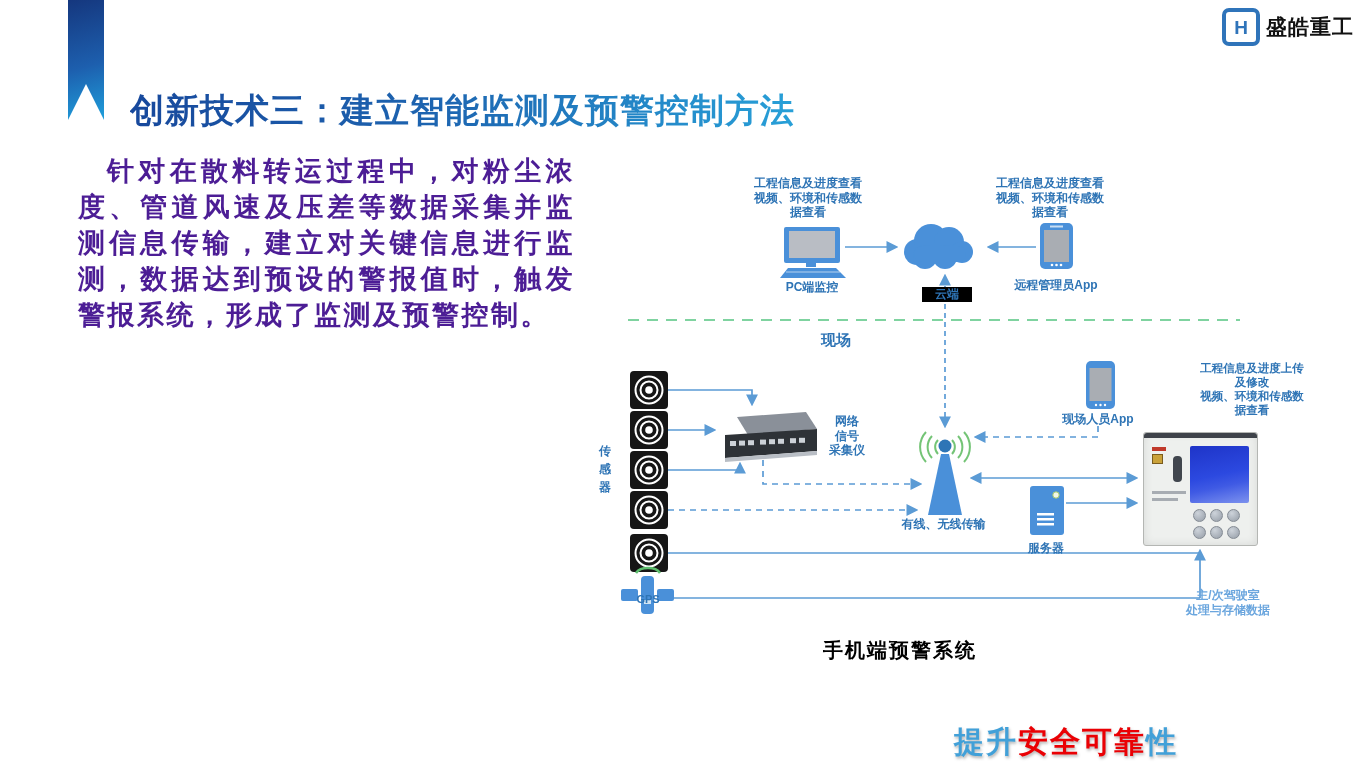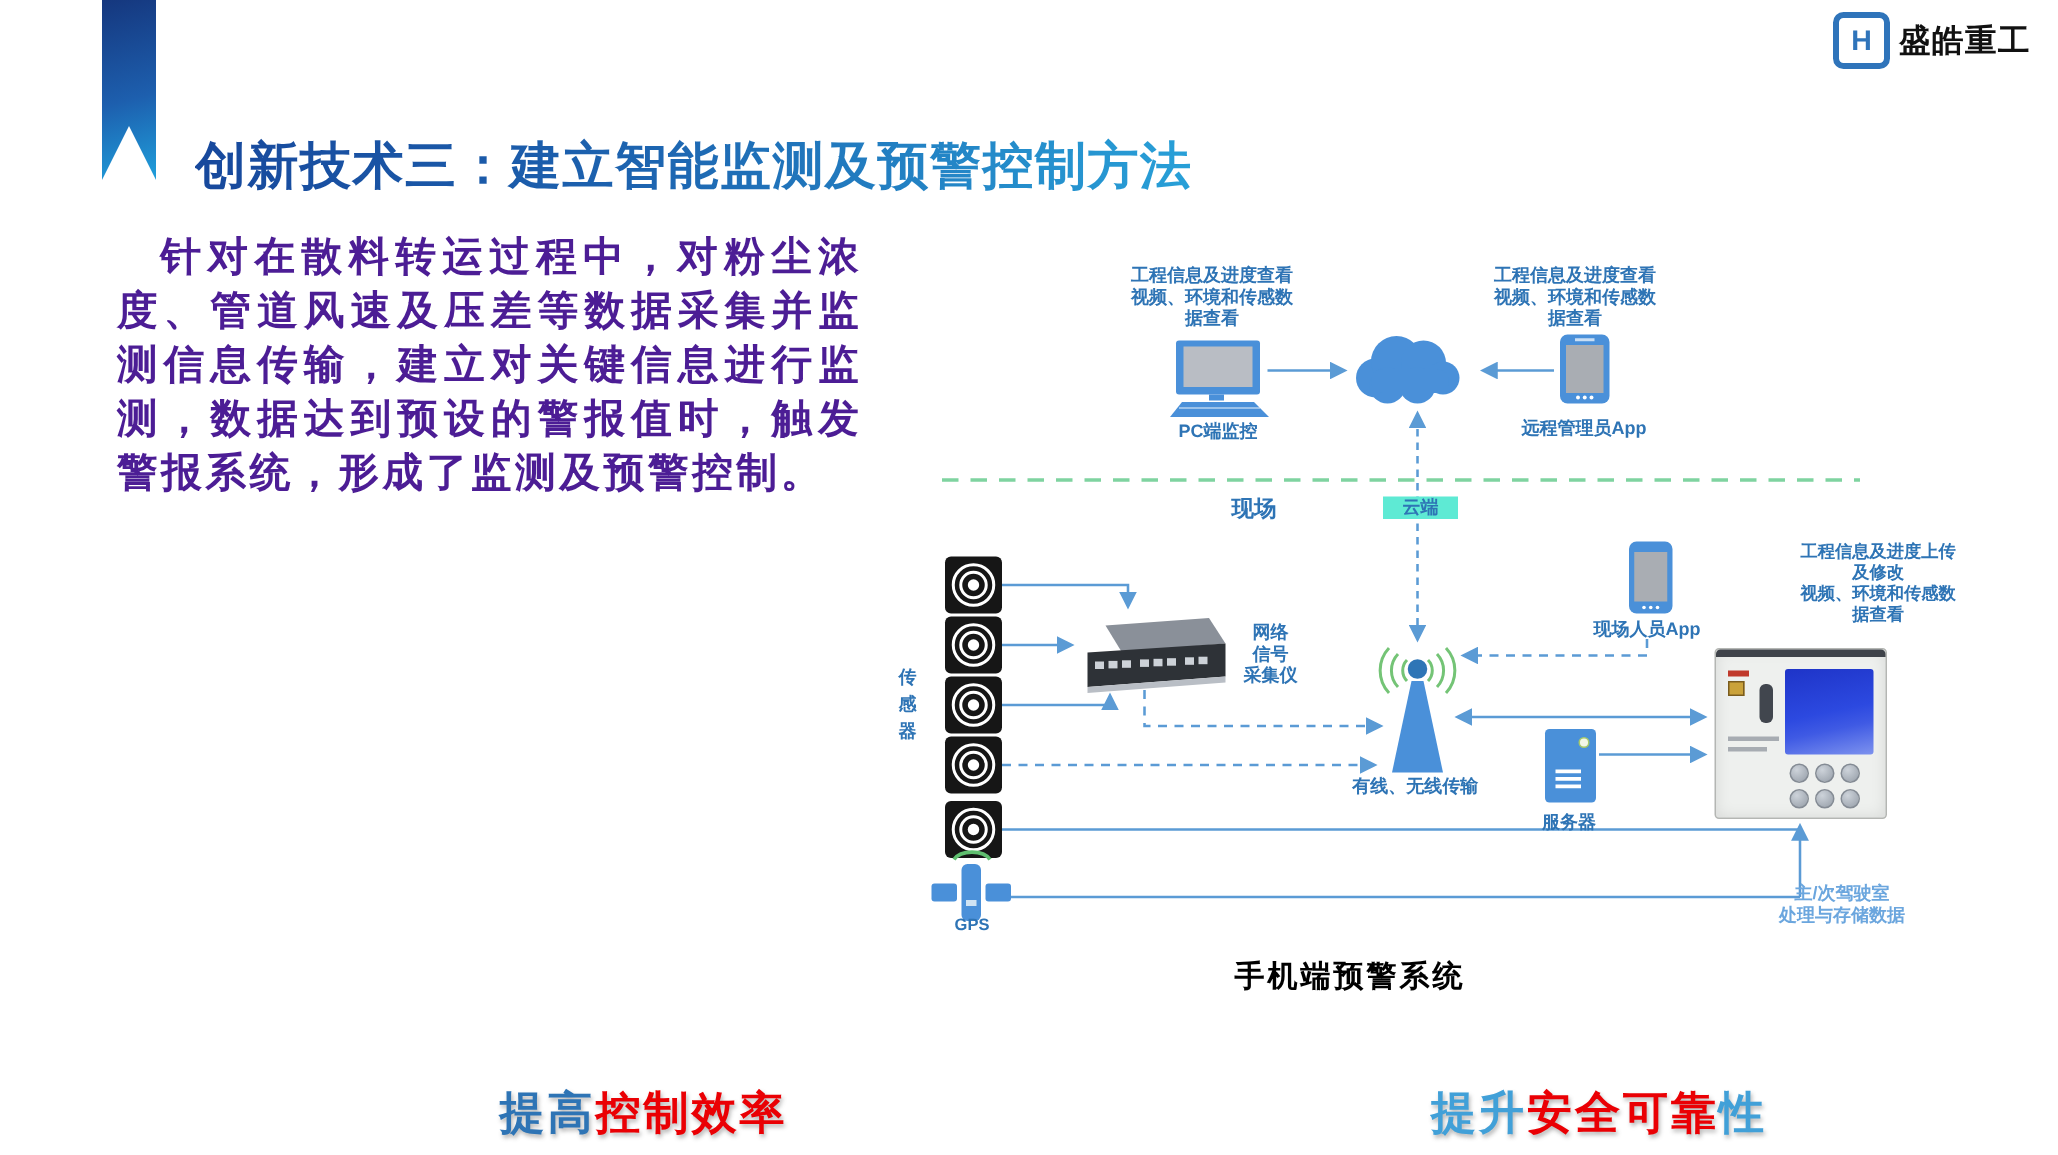--- a/index.html
+++ b/index.html
@@ -24,21 +24,21 @@
 
   
   .body-text{position:absolute;left:78px;top:153px;width:497px;font-size:27px;font-weight:700;
              line-height:36px;color:#4c1d95;text-align:justify;letter-spacing:2.5px;}
   .body-text p{margin:0;text-indent:29px;}
   .xbold{text-shadow:0.7px 0 currentColor,-0.7px 0 currentColor;}
 
   
   .dlabel{position:absolute;font-size:12px;font-weight:700;color:#2E74B5;line-height:14.5px;
           text-align:center;white-space:pre-line;z-index:3;}
-  .lbl-cloud{background:#5eead4;padding:0 2px;margin-top:44px;}
+  .lbl-cloud{background:#000000;padding:0 2px;}
   .lbl-site{font-size:15px;}
   .lbl-gps{font-size:11px;}
   .lbl-field-note{font-size:11.5px;line-height:14px;}
   .lbl-cab{color:#6BA6DE;}
   .lbl-vertical{line-height:18px;}
   .diagram-caption{position:absolute;left:805px;top:637px;width:190px;text-align:center;
           font-size:20px;font-weight:800;color:#000;letter-spacing:2px;z-index:3;}
 
   
   .term{position:absolute;left:1143px;top:432px;width:113px;height:112px;background:#eef0ee;
@@ -258,25 +258,22 @@
   <div class="dlabel" style="left:820px;top:414px;width:54px;">网络
 信号
 采集仪</div>
   <div class="dlabel" style="left:886px;top:517px;width:115px;">有线、无线传输</div>
   <div class="dlabel lbl-field-note" style="left:1188px;top:361px;width:128px;">工程信息及进度上传
 及修改
 视频、环境和传感数
 据查看</div>
   <div class="dlabel" style="left:1058px;top:412px;width:80px;">现场人员App</div>
   <div class="dlabel" style="left:1016px;top:541px;width:60px;">服务器</div>
-  <div class="dlabel lbl-gps" style="left:628px;top:610px;width:40px;">GPS</div>
+  <div class="dlabel lbl-gps" style="left:628px;top:592px;width:40px;">GPS</div>
   <div class="dlabel lbl-cab" style="left:1148px;top:588px;width:160px;">主/次驾驶室
 处理与存储数据</div>
   <div class="diagram-caption">手机端预警系统</div>
 
-  <div class="foot foot-left">
-    <span class="c-blue">提高</span><span class="c-red">控制效率</span>
-  </div>
   <div class="foot foot-right">
     <span class="c-ltblue">提升</span><span class="c-red">安全可靠</span><span class="c-ltblue">性</span>
   </div>
 
 </div>
 
 </body></html>

